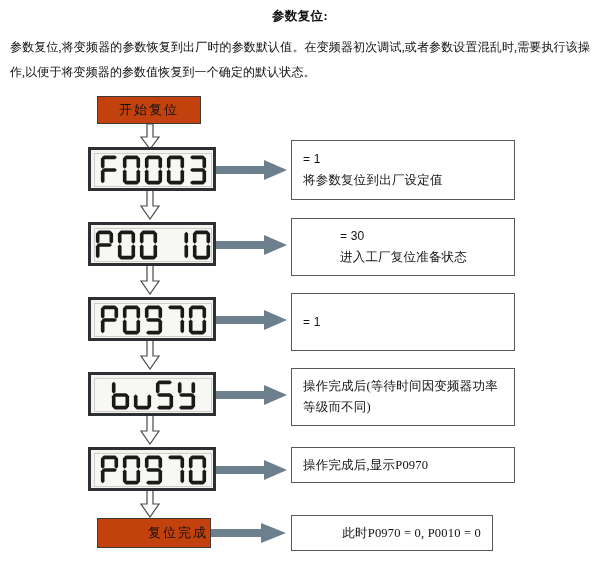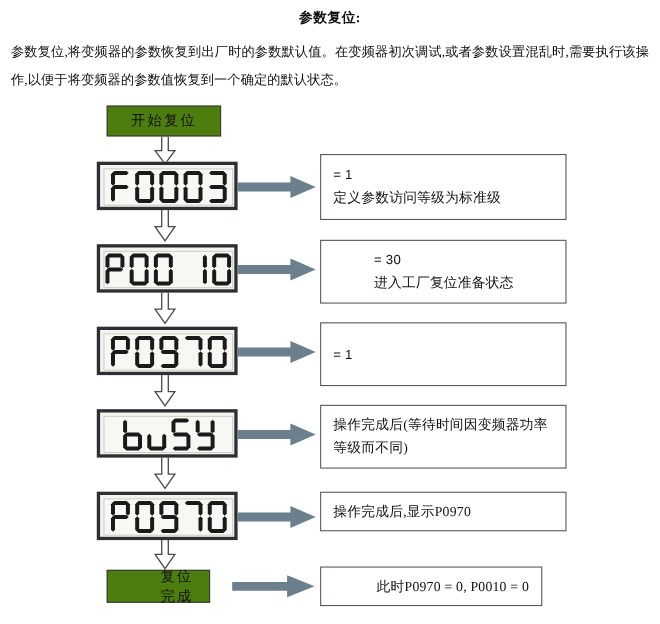--- a/index.html
+++ b/index.html
@@ -23,21 +23,21 @@
     font-size:12px;line-height:25px;margin:0;text-align:justify;
     letter-spacing:.1px;
   }
 
   
   #flow{position:absolute;left:0;top:0;width:600px;height:567px;}
   .node{position:absolute;box-sizing:border-box;}
 
   
   .term{
-    border:1px solid #3b3b3b;background:#4d7c0f;
+    border:1px solid #3b3b3b;background:#c2410c;
     display:flex;align-items:center;justify-content:center;
     font-size:13px;letter-spacing:2px;color:#111;
   }
 
   
   .lcd{
     border:3px solid #2c2f33;
     background:#f3f3ef;
     padding:3px;
     box-shadow:0 0 0 0 transparent;
@@ -162,21 +162,21 @@
             <path d="M3.3,14 L15.7,14 l2,2 l-2,2 L3.3,18 l-2,-2 Z" fill="#1a1a1a"></path>
           </svg>
         </span>
       </div>
   </div>
   <svg class="harrow" style="left:216px;top:160px;" width="72" height="20" viewBox="0 0 72 20">
     <path d="M0,6 L48,6 L48,0 L71,10 L48,20 L48,14 L0,14 Z" fill="#6b7f8c"></path>
   </svg>
   <div class="node callout" style="left:291px;top:140px;width:224px;height:60px;">
     <span class="eq">= 1</span>
-    <span class="desc">定义参数访问等级为标准级</span>
+    <span class="desc">将参数复位到出厂设定值</span>
   </div>
 
   <div class="node lcd" style="left:88px;top:222px;width:128px;height:44px;">
     <div class="lcd-screen">
         <span class="seg-digit">
           <svg width="19" height="32" viewBox="-1 -1 21 34">
             <path d="M3.3,0 L15.7,0 l2,2 l-2,2 L3.3,4 l-2,-2 Z" fill="#1a1a1a"></path>
             <path d="M15,3.3 l2,-2 l2,2 L19,12.7 l-2,2 l-2,-2 Z" fill="#1a1a1a"></path>
             <path d="M15,17.3 l2,-2 l2,2 L19,28.7 l-2,2 l-2,-2 Z" fill="none"></path>
             <path d="M3.3,28 L15.7,28 l2,2 l-2,2 L3.3,32 l-2,-2 Z" fill="none"></path>
@@ -420,21 +420,21 @@
         </span>
       </div>
   </div>
   <svg class="harrow" style="left:216px;top:460px;" width="72" height="20" viewBox="0 0 72 20">
     <path d="M0,6 L48,6 L48,0 L71,10 L48,20 L48,14 L0,14 Z" fill="#6b7f8c"></path>
   </svg>
   <div class="node callout" style="left:291px;top:447px;width:224px;height:36px;">
     <span class="desc">操作完成后,显示P0970</span>
   </div>
 
-  <div class="node term" style="left:97px;top:518px;width:94px;height:30px;padding-left:48px;">
+  <div class="node term" style="left:97px;top:518px;width:114px;height:30px;padding-left:48px;">
     <span>复位完成</span>
   </div>
   <svg class="harrow" style="left:211px;top:523px;" width="76" height="20" viewBox="0 0 76 20">
     <path d="M0,6 L50,6 L50,0 L75,10 L50,20 L50,14 L0,14 Z" fill="#6b7f8c"></path>
   </svg>
   <div class="node callout" style="left:291px;top:515px;width:202px;height:36px;text-align:right;">
     <span class="desc">此时P0970 = 0, P0010 = 0</span>
   </div>
 
 </div>

